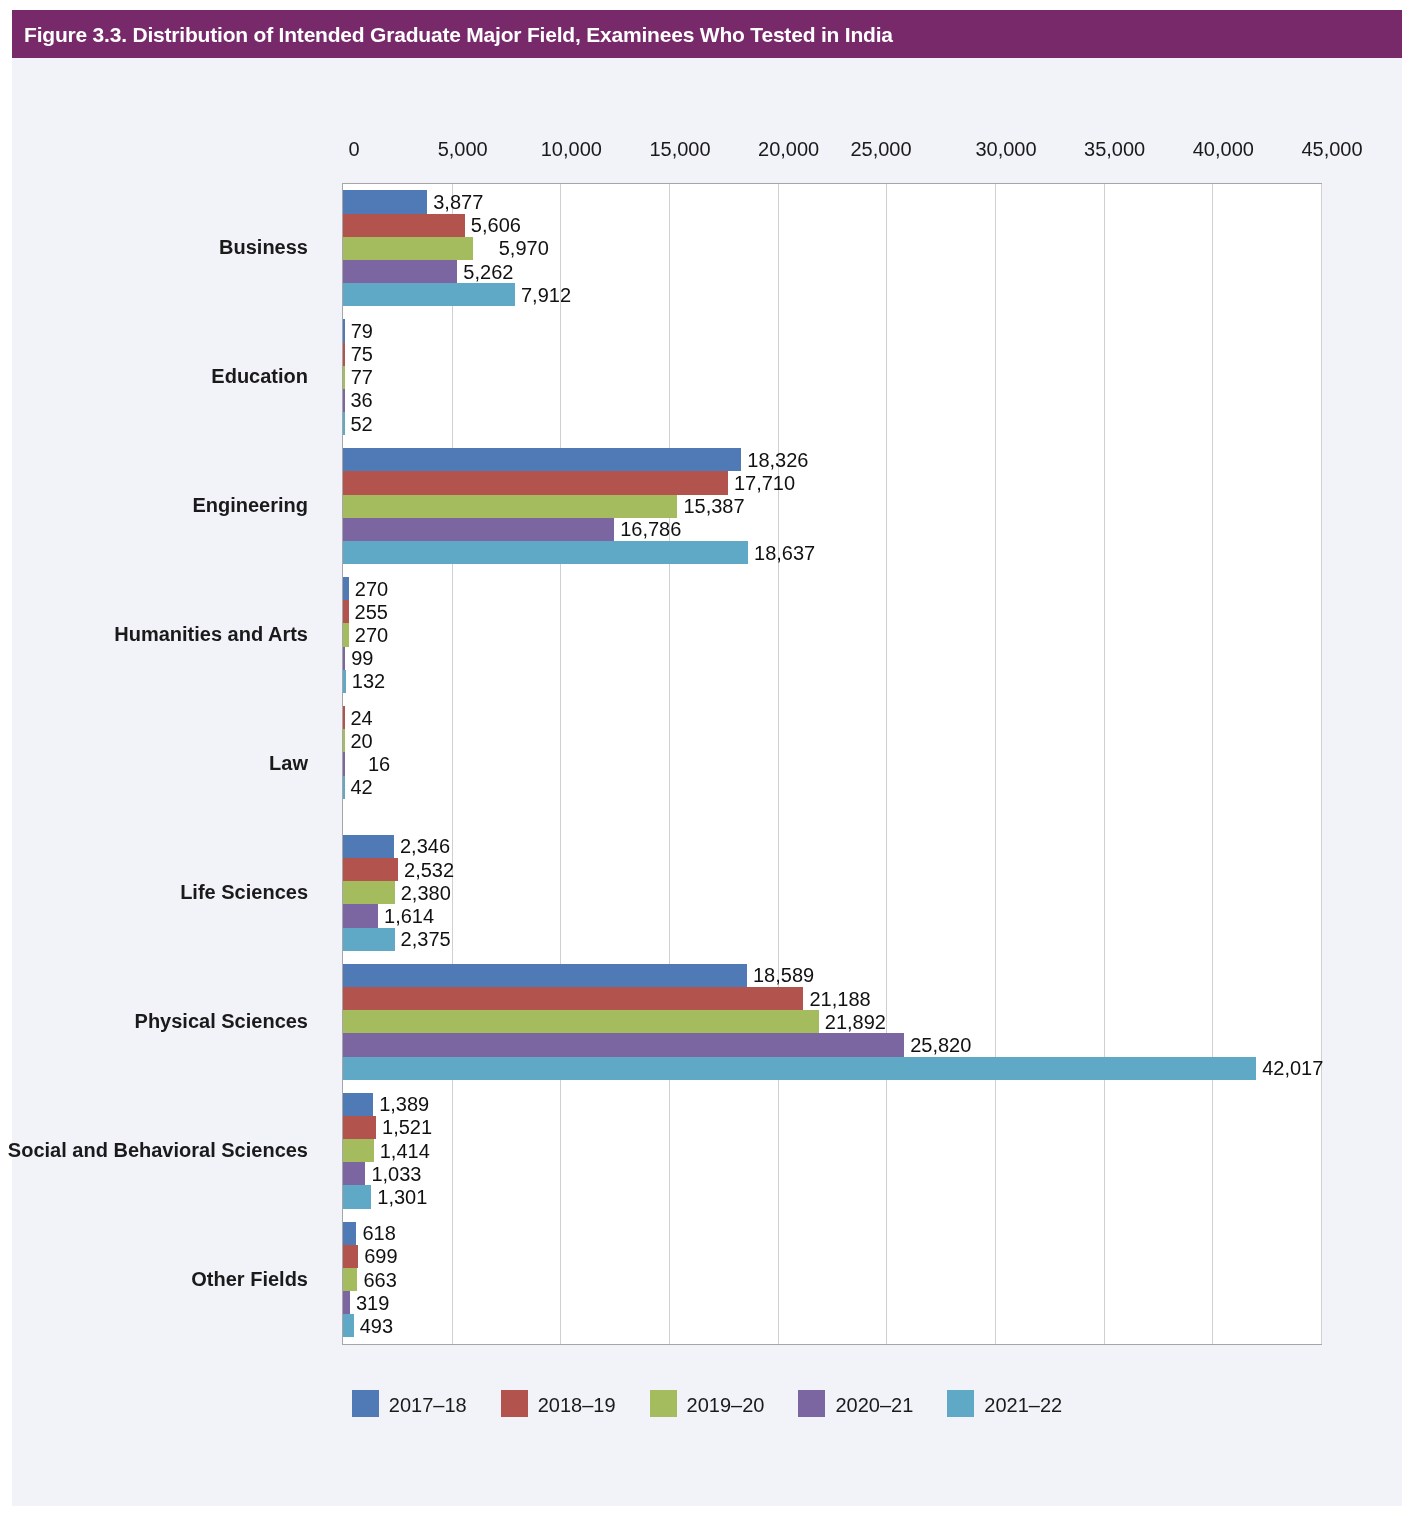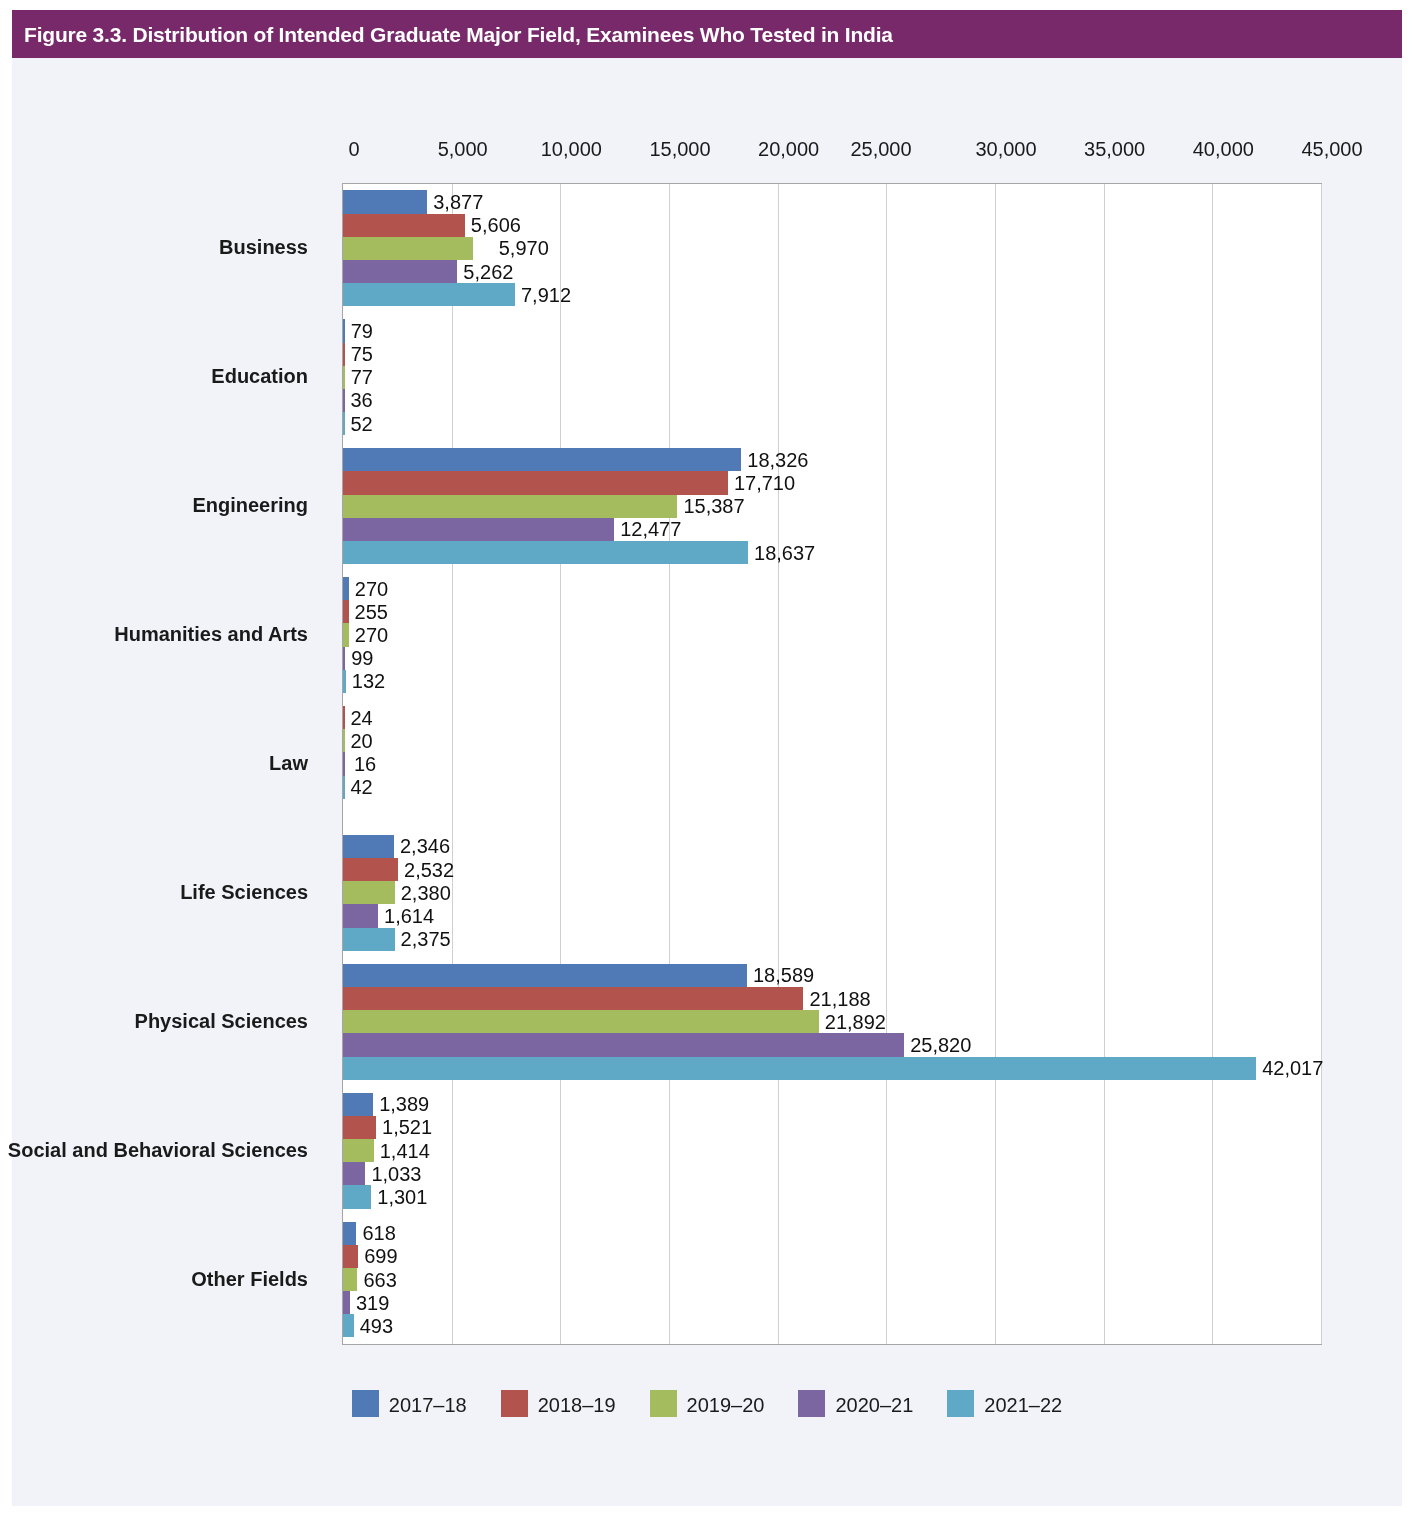--- a/index.html
+++ b/index.html
@@ -214,21 +214,21 @@
           <div class="bar-row">
             <div class="bar" style="width: 384.897px; background: rgb(179, 83, 78);"></div>
             <div class="bar-value" style="left: 384.897px;">17,710</div>
           </div>
           <div class="bar-row">
             <div class="bar" style="width: 334.411px; background: rgb(164, 188, 93);"></div>
             <div class="bar-value" style="left: 334.411px;">15,387</div>
           </div>
           <div class="bar-row">
             <div class="bar" style="width: 271.167px; background: rgb(124, 102, 162);"></div>
-            <div class="bar-value" style="left: 271.167px;">12,477</div>
+            <div class="bar-value" style="left: 271.167px;">16,786</div>
           </div>
           <div class="bar-row">
             <div class="bar" style="width: 405.044px; background: rgb(95, 168, 198);"></div>
             <div class="bar-value" style="left: 405.044px;">18,637</div>
           </div>
         </div>
         <div class="group" style="top: 393.111px;">
           <div class="bar-row">
             <div class="bar" style="width: 5.868px; background: rgb(79, 122, 181);"></div>
             <div class="bar-value" style="left: 5.868px;">270</div>
@@ -254,21 +254,21 @@
           <div class="bar-row">
             <div class="bar" style="width: 1.5px; background: rgb(179, 83, 78);"></div>
             <div class="bar-value" style="left: 1.5px;">24</div>
           </div>
           <div class="bar-row">
             <div class="bar" style="width: 1.5px; background: rgb(164, 188, 93);"></div>
             <div class="bar-value" style="left: 1.5px;">20</div>
           </div>
           <div class="bar-row">
             <div class="bar" style="width: 1.5px; background: rgb(124, 102, 162);"></div>
-            <div class="bar-value" style="left: 5px;">16</div>
+            <div class="bar-value" style="left: 19px;">16</div>
           </div>
           <div class="bar-row">
             <div class="bar" style="width: 1.5px; background: rgb(95, 168, 198);"></div>
             <div class="bar-value" style="left: 1.5px;">42</div>
           </div>
         </div>
         <div class="group" style="top: 650.889px;">
           <div class="bar-row">
             <div class="bar" style="width: 50.9864px; background: rgb(79, 122, 181);"></div>
             <div class="bar-value" style="left: 50.9864px;">2,346</div>

